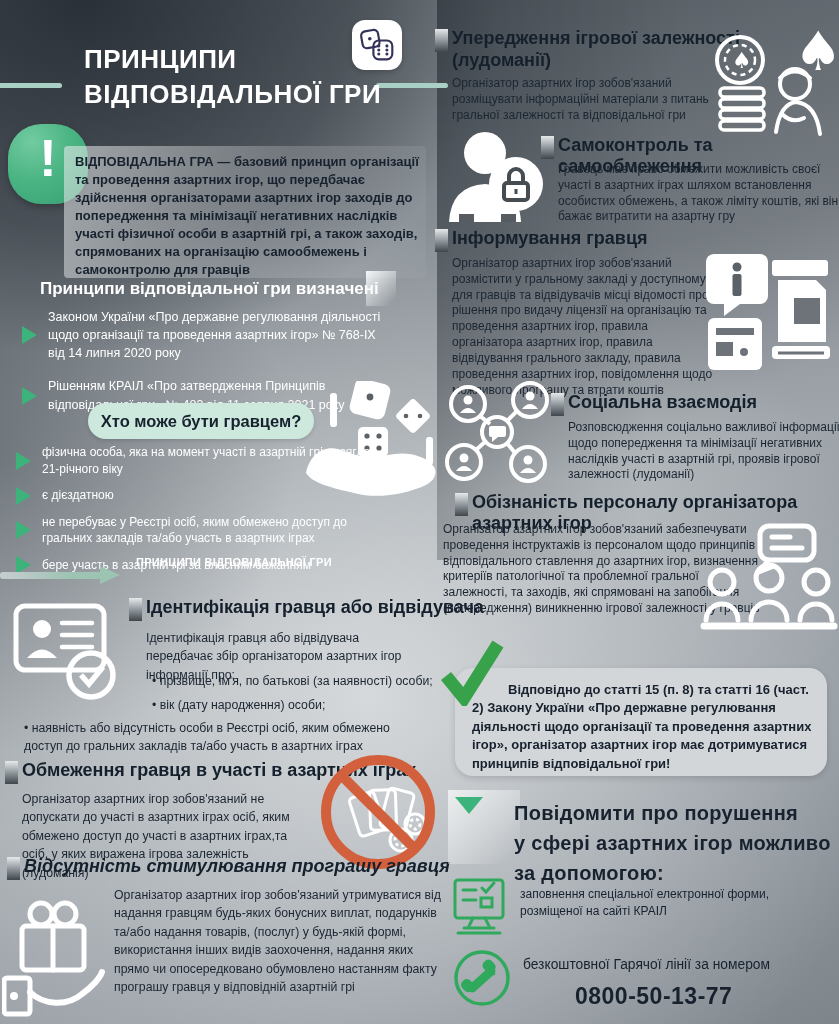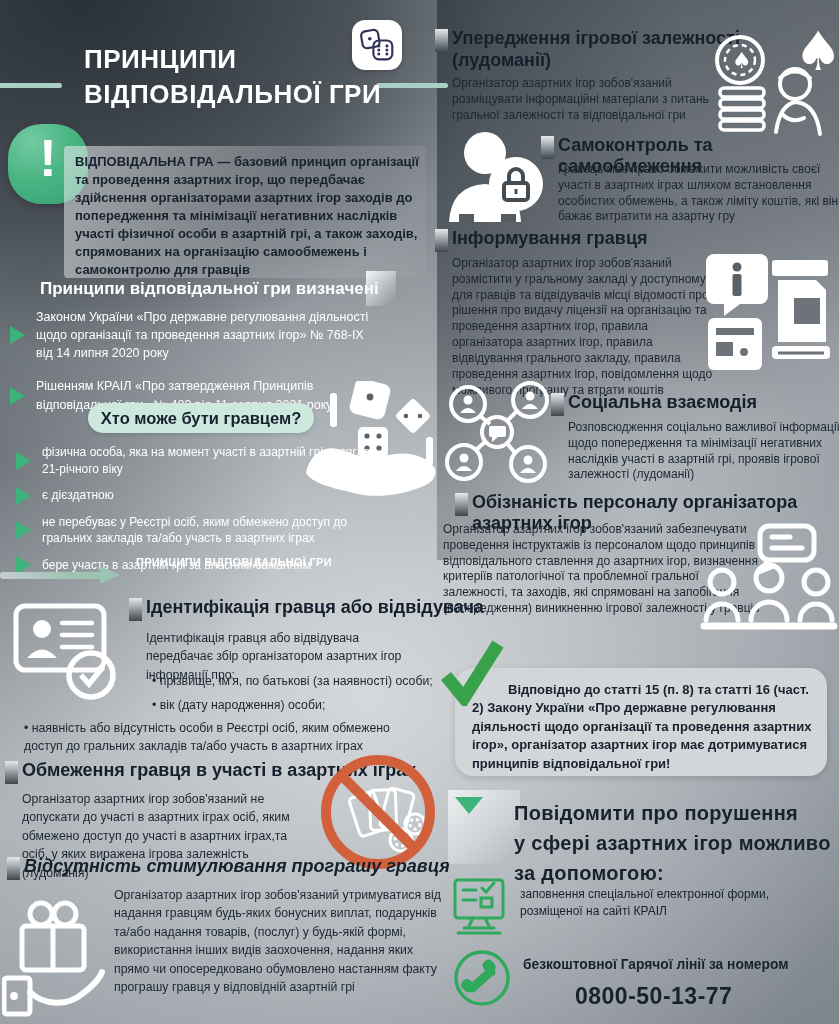--- a/index.html
+++ b/index.html
@@ -37,24 +37,24 @@
     background:radial-gradient(circle at 30% 22%,#72cba1 0%,#4cb584 45%,#37a073 100%);
     box-shadow:0 3px 7px rgba(0,0,0,0.25);}
   #alert-icon::after{content:"!";position:absolute;left:0;top:4px;width:100%;text-align:center;
     font-size:52px;font-weight:bold;color:#fff;}
   #def-panel{left:64px;top:146px;width:362px;height:132px;border-radius:4px;
     background:linear-gradient(115deg, rgba(230,233,235,0.6) 0%, rgba(230,233,235,0.22) 55%, rgba(230,233,235,0.04) 100%);}
   #def-text{left:75px;top:153px;width:352px;font-size:13px;line-height:1.38;}
   #defined-heading{left:40px;top:279px;font-size:17px;}
   #deco-square{left:366px;top:271px;width:30px;height:35px;
     background:linear-gradient(135deg,#f4f6f7 0%, rgba(244,246,247,0) 88%);}
-  #defined-list{left:10px;top:308px;width:400px;}
+  #defined-list{left:22px;top:308px;width:400px;}
   #defined-list .row{margin-bottom:15px;align-items:center;}
   #defined-list span{font-size:12.5px;line-height:1.45;width:345px;}
-  #who-badge{left:88px;top:403px;width:226px;height:30px;border-radius:20px;background:#cde9de;
+  #who-badge{left:88px;top:403px;width:226px;height:36px;border-radius:20px;background:#cde9de;
     display:flex;align-items:center;justify-content:center;font-size:16.5px;box-shadow:0 2px 4px rgba(0,0,0,0.12);}
   #hand-dice{left:300px;top:381px;}
   #who-list{left:16px;top:444px;width:380px;}
   #who-list .row{margin-bottom:9px;align-items:center;}
   #who-list span{font-size:12px;line-height:1.4;width:335px;}
   #principles-arrow-line{left:0;top:572px;width:102px;height:7px;border-radius:3px;
     background:linear-gradient(90deg,#c7cdd0 0%,#9dc3b3 70%);}
   #principles-arrow-head{left:100px;top:566px;width:0;height:0;
     border-left:20px solid #9dc3b3;border-top:9.5px solid transparent;border-bottom:9.5px solid transparent;}
   #principles-heading{left:136px;top:556px;font-size:11px;letter-spacing:0.3px;}
@@ -63,21 +63,21 @@
   .sec-body-r{font-size:12px;line-height:1.32;color:#1c2632;}
   #law-box{left:455px;top:668px;width:372px;height:108px;border-radius:18px;background:#d3d6d9;
     box-shadow:0 2px 6px rgba(0,0,0,0.15);}
   #law-text{left:472px;top:681px;width:342px;font-size:13px;line-height:1.42;text-indent:36px;}
   #report-panel{left:448px;top:790px;width:72px;height:74px;
     background:linear-gradient(135deg,#eceeef 0%, rgba(236,238,239,0) 90%);}
   #report-tri{left:455px;top:797px;width:0;height:0;
     border-top:17px solid #3cb37a;border-left:14px solid transparent;border-right:14px solid transparent;}
   #report-heading{left:514px;top:798px;font-size:20px;line-height:1.5;letter-spacing:0.3px;}
   #form-text{left:520px;top:886px;width:300px;font-size:12px;line-height:1.45;}
-  #phone-text{left:523px;top:957px;width:310px;font-size:13.8px;font-weight:bold;}
+  #phone-text{left:523px;top:957px;width:310px;font-size:13.8px;}
   #phone-number{left:575px;top:983px;font-size:23px;letter-spacing:0.5px;}
 </style>
 </head>
 <body>
 
 <div id="page">
   <div id="right-shade" class="abs"></div>
 
   <div class="abs mint-line" style="left:0;top:83px;width:62px;border-radius:0 3px 3px 0;"></div>
   <div class="abs mint-line" style="left:376px;top:83px;width:72px;border-radius:3px;"></div>

